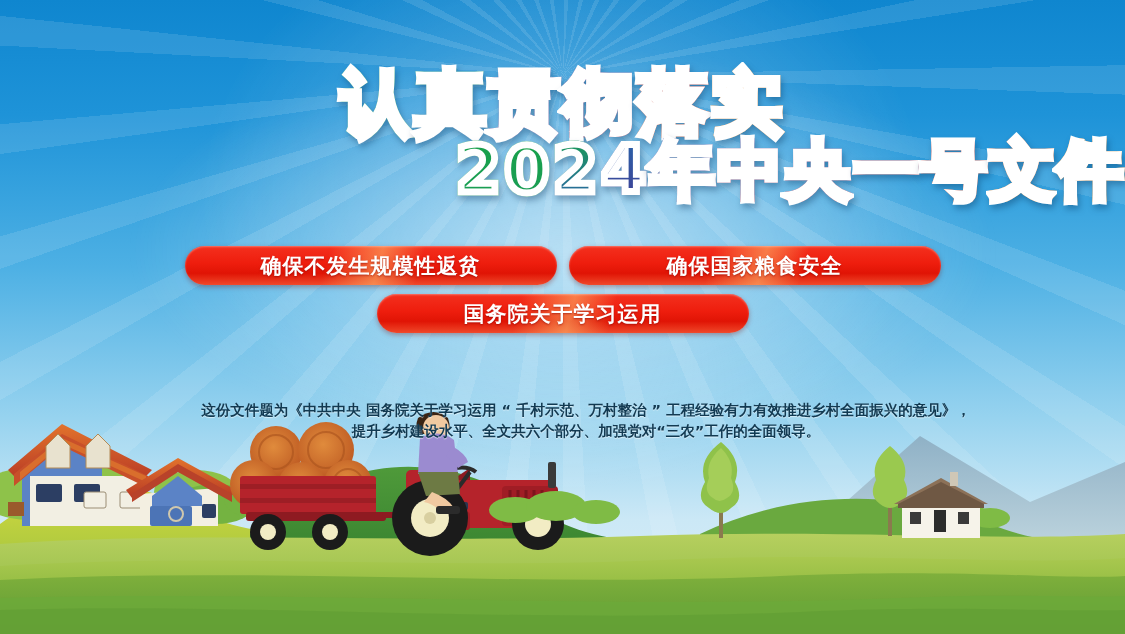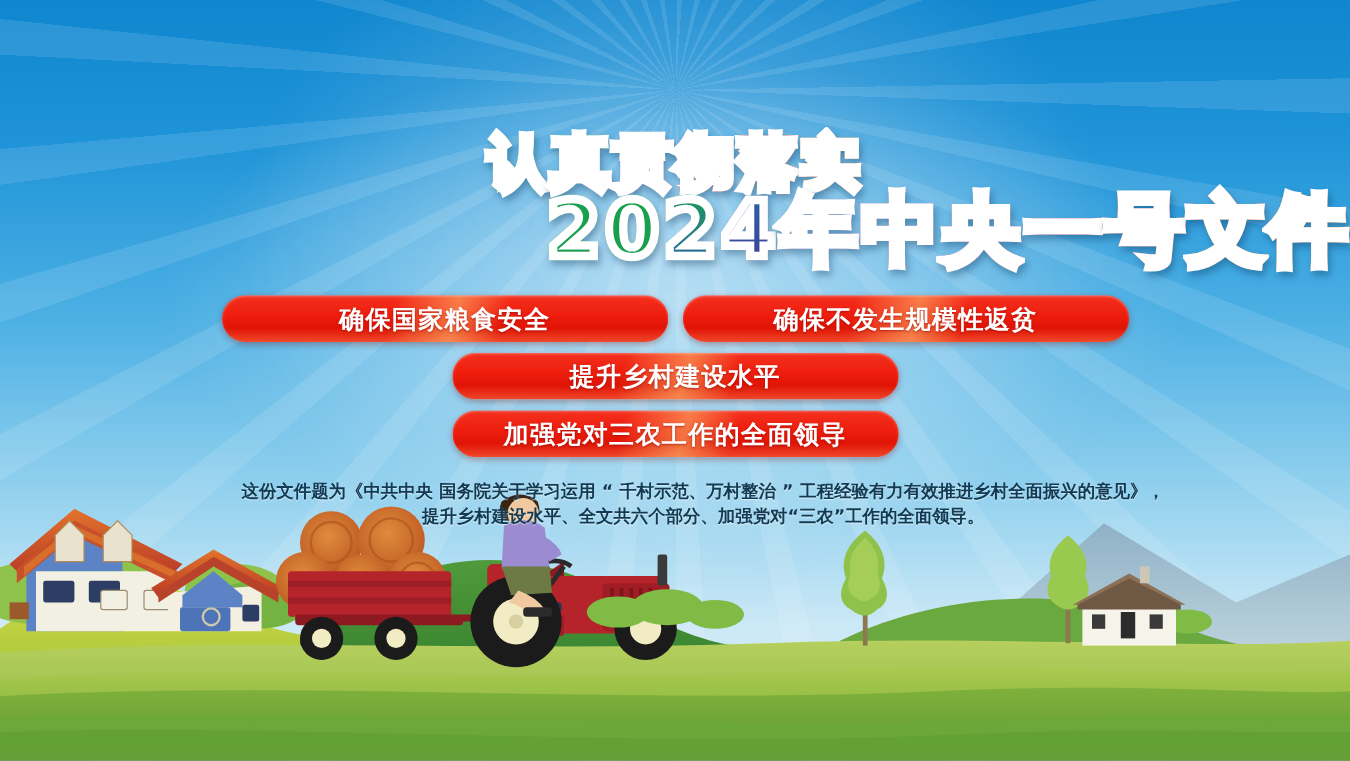--- a/index.html
+++ b/index.html
@@ -28,21 +28,21 @@
     filter:blur(6px);
   }
 
   
   .title-wrap{position:absolute;left:0;right:0;top:68px;text-align:center;z-index:6;}
   .title-line{
     font-family:"DejaVu Sans","Liberation Sans",sans-serif;
     font-weight:bold;letter-spacing:2px;line-height:1;white-space:nowrap;
     display:block;
   }
-  .t1{font-size:48px;margin-top:44px;}
+  .t1{font-size:70px;}
   .t2{font-size:64px;text-align:right;}
   .ch{
     display:inline-block;
     -webkit-background-clip:text;background-clip:text;color:transparent;
     -webkit-text-stroke:7px #ffffff;
     paint-order:stroke fill;
     filter:drop-shadow(2px 4px 3px rgba(0,40,80,.33));
     padding:0 1px;
   }
 
@@ -87,35 +87,32 @@
   <div class="glow"></div>
 
   <div class="title-wrap">
     <div class="title-line t1" id="t1"><span class="ch" style="background-image: linear-gradient(rgb(24, 161, 74) 0%, rgb(26, 157, 85) 100%);">认</span><span class="ch" style="background-image: linear-gradient(rgb(26, 157, 85) 0%, rgb(42, 99, 168) 100%);">真</span><span class="ch" style="background-image: linear-gradient(rgb(63, 63, 150) 0%, rgb(90, 45, 132) 100%);">贯</span><span class="ch" style="background-image: linear-gradient(rgb(90, 45, 132) 0%, rgb(160, 18, 54) 100%);">彻</span><span class="ch" style="background-image: linear-gradient(rgb(215, 32, 26) 0%, rgb(232, 80, 26) 100%);">落</span><span class="ch" style="background-image: linear-gradient(rgb(240, 132, 24) 0%, rgb(240, 132, 24) 100%);">实</span></div>
     <div class="title-line t2" id="t2"><span class="ch" style="background-image: linear-gradient(rgb(24, 161, 74) 0%, rgb(26, 157, 85) 100%);">2</span><span class="ch" style="background-image: linear-gradient(rgb(24, 161, 74) 0%, rgb(26, 157, 85) 100%);">0</span><span class="ch" style="background-image: linear-gradient(rgb(26, 157, 85) 0%, rgb(42, 99, 168) 100%);">2</span><span class="ch" style="background-image: linear-gradient(rgb(42, 99, 168) 0%, rgb(63, 63, 150) 100%);">4</span><span class="ch" style="background-image: linear-gradient(rgb(63, 63, 150) 0%, rgb(90, 45, 132) 100%);">年</span><span class="ch" style="background-image: linear-gradient(rgb(90, 45, 132) 0%, rgb(160, 18, 54) 100%);">中</span><span class="ch" style="background-image: linear-gradient(rgb(90, 45, 132) 0%, rgb(160, 18, 54) 100%);">央</span><span class="ch" style="background-image: linear-gradient(rgb(160, 18, 54) 0%, rgb(215, 32, 26) 100%);">一</span><span class="ch" style="background-image: linear-gradient(rgb(215, 32, 26) 0%, rgb(232, 80, 26) 100%);">号</span><span class="ch" style="background-image: linear-gradient(rgb(232, 80, 26) 0%, rgb(240, 132, 24) 100%);">文</span><span class="ch" style="background-image: linear-gradient(rgb(240, 132, 24) 0%, rgb(240, 132, 24) 100%);">件</span></div>
   </div>
 
   <div class="pills" id="pills">
       <div class="pill-row">
         <div class="pill">
-          <span>确保国家粮食安全</span>
+          <span>确保不发生规模性返贫</span>
         </div>
         <div class="pill">
-          <span>确保不发生规模性返贫</span>
+          <span>确保国家粮食安全</span>
         </div>
       </div>
       <div class="pill-row">
         <div class="pill">
-          <span>提升乡村建设水平</span>
+          <span>国务院关于学习运用</span>
         </div>
       </div>
       <div class="pill-row">
-        <div class="pill">
-          <span>加强党对三农工作的全面领导</span>
-        </div>
       </div>
     </div>
 
   <div class="para" id="para">
       <div>这份文件题为《中共中央 国务院关于学习运用 “ 千村示范、万村整治 ” 工程经验有力有效推进乡村全面振兴的意见》，</div>
       <div>提升乡村建设水平、全文共六个部分、加强党对“三农”工作的全面领导。</div>
     </div>
 
   <div class="scene">
     <svg viewBox="0 0 1125 250" preserveAspectRatio="none">

